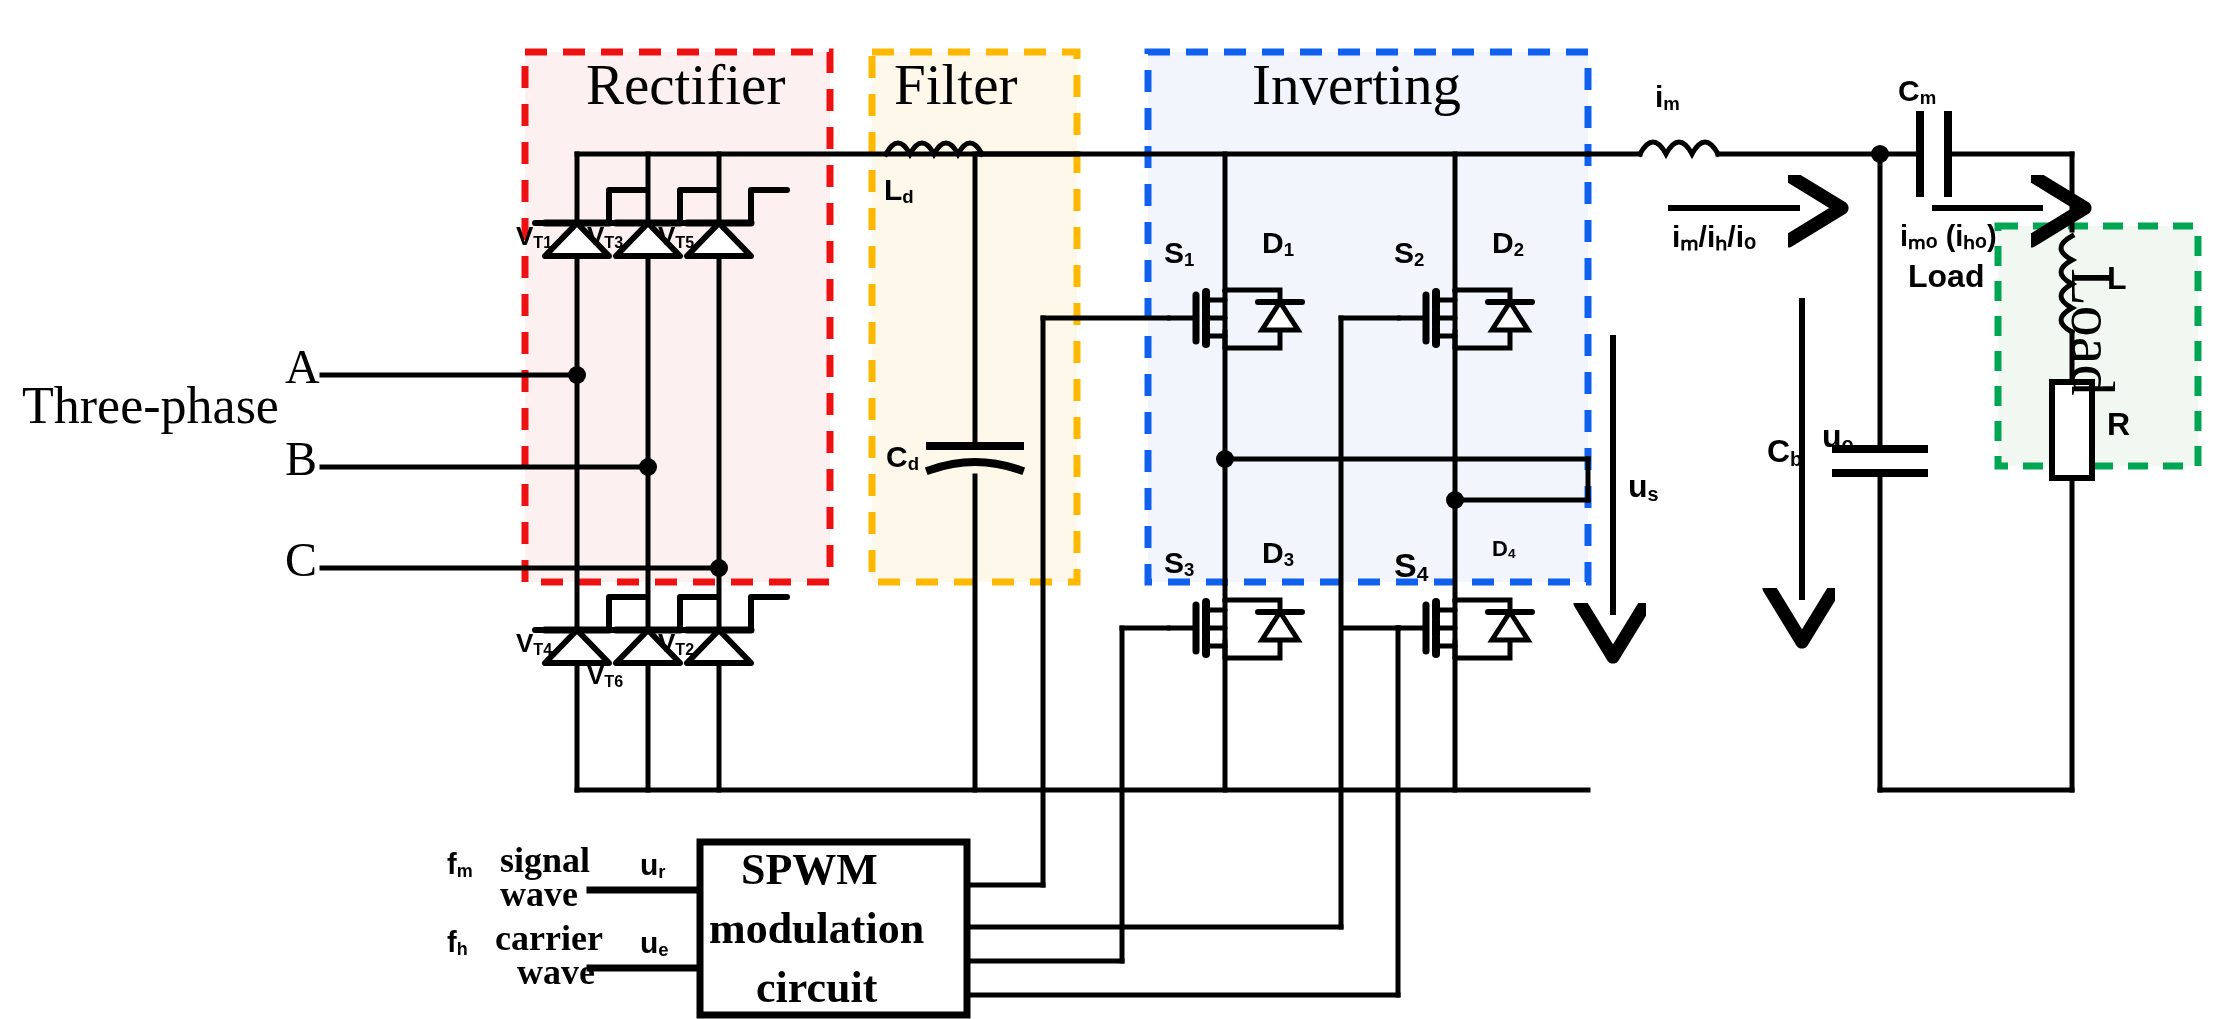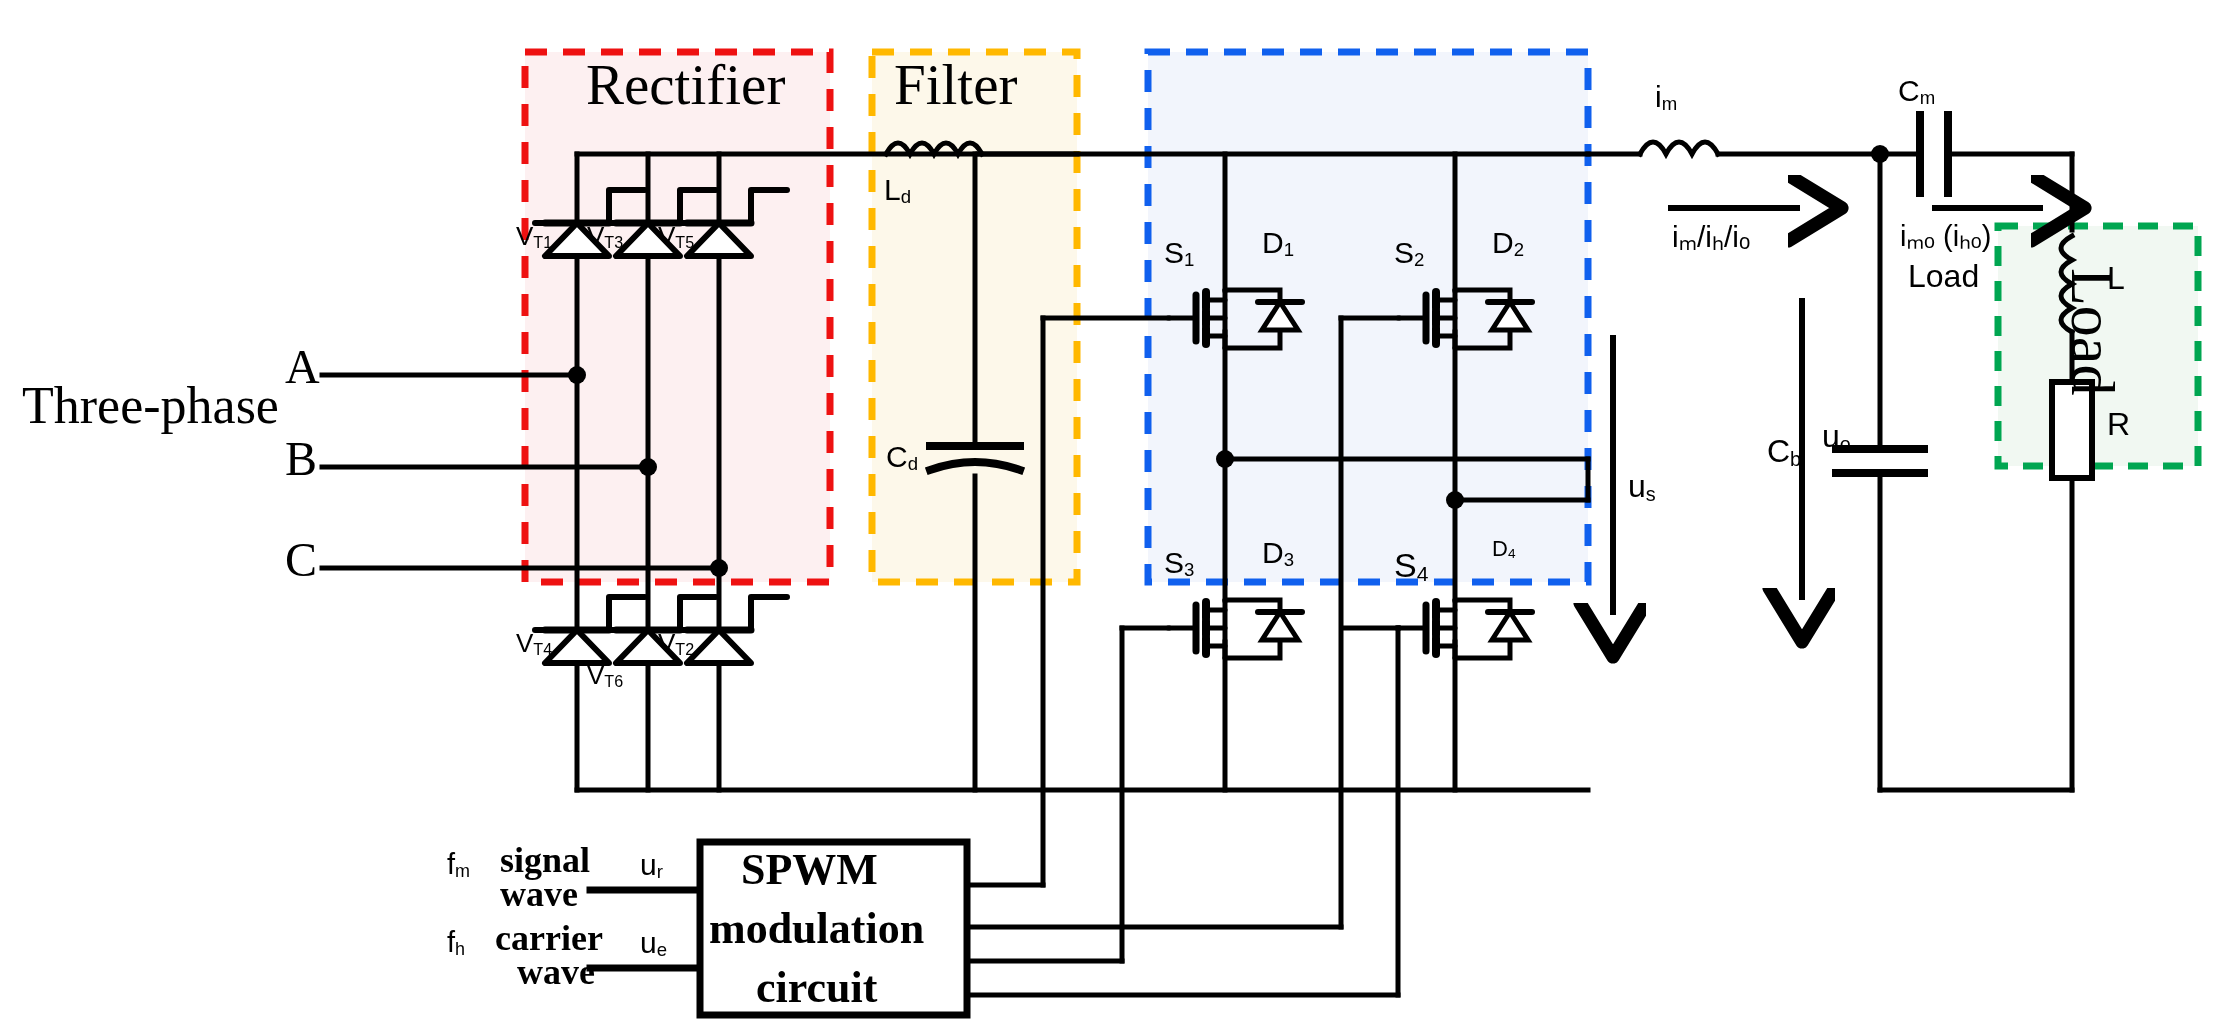--- a/index.html
+++ b/index.html
@@ -2,21 +2,21 @@
 <html><head>
 <meta charset="utf-8">
 <style>
   html,body{margin:0;padding:0;background:#ffffff;}
   body{width:2217px;height:1019px;overflow:hidden;
        font-family:"Liberation Sans",sans-serif;}
   #stage{position:relative;width:2217px;height:1019px;margin-top:30px;}
   svg#circuit{position:absolute;left:0;top:0;width:2217px;height:1019px;}
   .lbl{position:absolute;white-space:nowrap;line-height:1;}
   .serif{font-family:"Liberation Serif",serif;}
-  .sans{font-family:"Liberation Sans",sans-serif;font-weight:normal;}
+  .sans{font-family:"Liberation Sans",sans-serif;font-weight:bold;}
   .sub{font-size:.62em;vertical-align:-0.18em;}
 </style>
 </head>
 <body>
 
 <div id="stage">
 
 <svg id="circuit" viewBox="0 0 2217 1019">
   <defs>
     <marker id="ah" markerWidth="14" markerHeight="14" refX="2" refY="5.5" orient="auto" markerUnits="strokeWidth">
@@ -249,20 +249,21 @@
   <g stroke="#000" stroke-width="6" fill="none" marker-end="url(#ah)">
     <line x1="1613" y1="305" x2="1613" y2="585"></line>
     <line x1="1802" y1="268" x2="1802" y2="570"></line>
   </g>
 
   <rect x="700" y="812" width="267" height="173" fill="#ffffff" stroke="#000" stroke-width="7"></rect>
 </svg>
 
 <div class="lbl serif" style="left:586px;top:26px;font-size:57px;">Rectifier</div>
 <div class="lbl serif" style="left:894px;top:26px;font-size:57px;">Filter</div>
+<div class="lbl serif" style="left:1252px;top:26px;font-size:57px;">Inverting</div>
 
 <div class="lbl serif" style="left:22px;top:350px;font-size:52px;">Three-phase</div>
 <div class="lbl serif" style="left:285px;top:313px;font-size:48px;">A</div>
 <div class="lbl serif" style="left:285px;top:405px;font-size:48px;">B</div>
 <div class="lbl serif" style="left:285px;top:506px;font-size:48px;">C</div>
 
 <div class="lbl sans" style="left:516px;top:193px;font-size:26px;text-align:right;"><span>V</span><span class="sub">T1</span></div>
 <div class="lbl sans" style="left:587px;top:193px;font-size:26px;"><span>V</span><span class="sub">T3</span></div>
 <div class="lbl sans" style="left:658px;top:193px;font-size:26px;"><span>V</span><span class="sub">T5</span></div>
 

